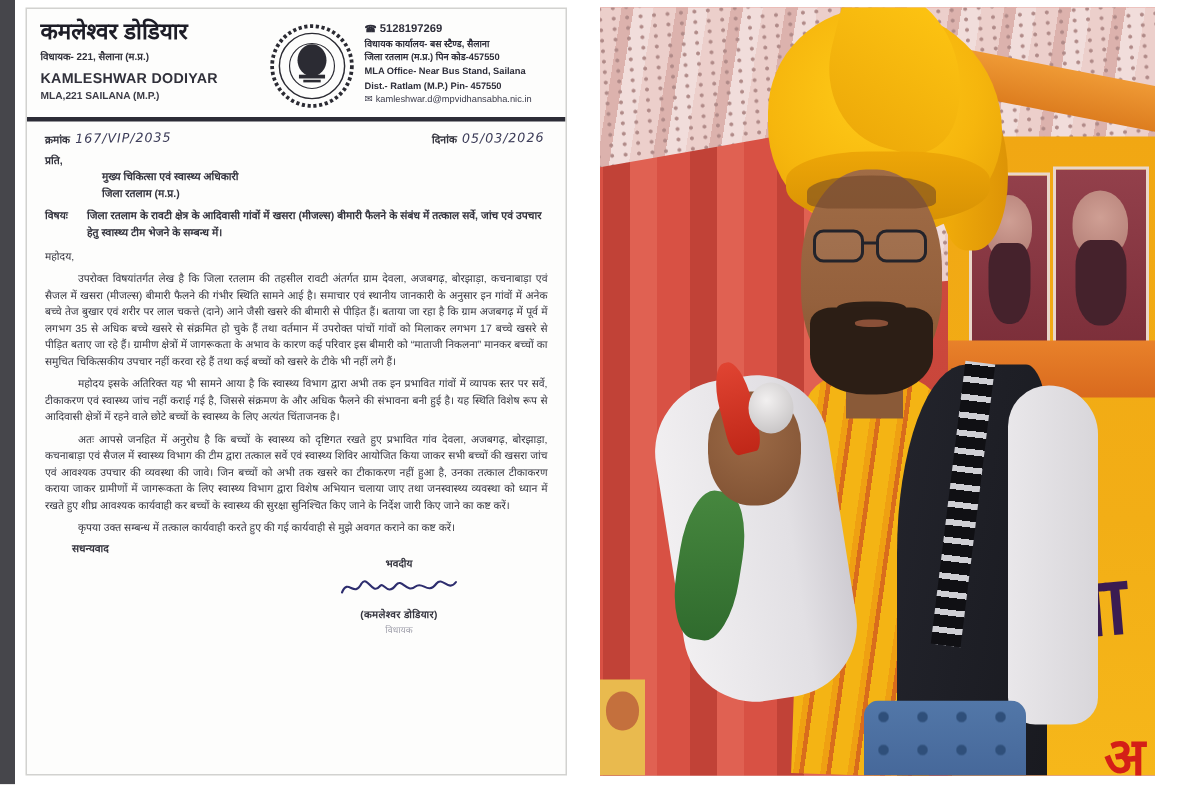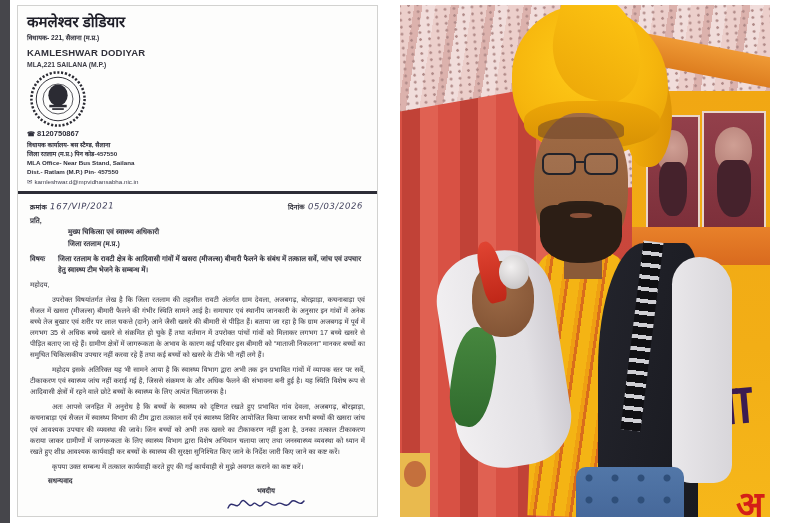--- a/index.html
+++ b/index.html
@@ -3,21 +3,21 @@
 <meta charset="utf-8">
 <style>
   html,body{margin:0;padding:0;background:#ffffff;}
   .canvas{position:relative;width:800px;height:523px;background:#ffffff;overflow:hidden;
           font-family:"Liberation Sans",sans-serif;}
   .edge-strip{position:absolute;left:0;top:0;width:10px;height:523px;background:#46464b;}
 
   
   .letter{position:absolute;left:17px;top:5px;width:361px;height:512px;background:#fdfdfc;
           border:1px solid #d2d2d0;box-sizing:border-box;color:#30303a;overflow:hidden;}
-  .lh{display:flex;align-items:flex-start;padding:7px 7px 5px 9px;border-bottom:3px solid #2c2c36;flex-direction:column;}
+  .lh{display:flex;align-items:flex-start;padding:7px 7px 5px 9px;border-bottom:3px solid #2c2c36;}
   .lh-left{width:150px;}
   .lh-name-hi{font-size:15px;font-weight:bold;color:#1d1d27;line-height:1.15;}
   .lh-title-hi{font-size:6.6px;font-weight:bold;margin-top:3px;}
   .lh-name-en{font-size:9.5px;font-weight:bold;margin-top:5px;letter-spacing:.2px;}
   .lh-title-en{font-size:6.8px;font-weight:bold;margin-top:3px;color:#3c3c46;}
   .lh-seal{width:58px;height:58px;margin:2px 6px 0 2px;flex:none;}
   .lh-right{flex:1;font-size:6.2px;line-height:1.5;font-weight:bold;color:#2e2e3a;}
   .lh-phone{font-size:7.5px;font-weight:bold;}
   .lh-email{font-weight:normal;color:#3a3a4a;}
   .icon-inline{font-size:6.5px;margin-right:2px;}
@@ -136,31 +136,31 @@
         <svg viewBox="0 0 60 60" width="58" height="58">
           <circle cx="30" cy="30" r="27.5" fill="none" stroke="#2b2b33" stroke-width="2.6" stroke-dasharray="2.2,1.8"></circle>
           <circle cx="30" cy="30" r="22.5" fill="none" stroke="#2b2b33" stroke-width="1"></circle>
           <circle cx="30" cy="30" r="15.5" fill="none" stroke="#2b2b33" stroke-width=".8"></circle>
           <ellipse cx="30" cy="26" rx="10" ry="11" fill="#2b2b33"></ellipse>
           <rect x="21" y="36" width="18" height="2.6" fill="#2b2b33"></rect>
           <rect x="24" y="39.5" width="12" height="1.8" fill="#2b2b33"></rect>
         </svg>
       </div>
       <div class="lh-right">
-        <div class="lh-phone"><span class="icon-inline">☎</span><span>8120750867</span></div>
+        <div class="lh-phone"><span class="icon-inline">☎</span><span>5128197269</span></div>
         <div>विधायक कार्यालय- बस स्टैण्ड, सैलाना</div>
         <div>जिला रतलाम (म.प्र.) पिन कोड-457550</div>
         <div>MLA Office- Near Bus Stand, Sailana</div>
         <div>Dist.- Ratlam (M.P.) Pin- 457550</div>
         <div class="lh-email"><span class="icon-inline">✉</span><span>kamleshwar.d@mpvidhansabha.nic.in</span></div>
       </div>
     </div>
 
     <div class="ref-row">
-      <div class="handwrite"><span class="ref-label">क्रमांक</span> <span>167/VIP/2021</span></div>
+      <div class="handwrite"><span class="ref-label">क्रमांक</span> <span>167/VIP/2035</span></div>
       <div class="handwrite"><span class="ref-label">दिनांक</span> <span>05/03/2026</span></div>
     </div>
 
     <div class="body-block">
       <div class="to-label">प्रति,</div>
       <div class="recipient">मुख्य चिकित्सा एवं स्वास्थ्य अधिकारी</div>
       <div class="recipient">जिला रतलाम (म.प्र.)</div>
 
       <div class="subject-row">
         <div class="subject-label">विषयः</div>

